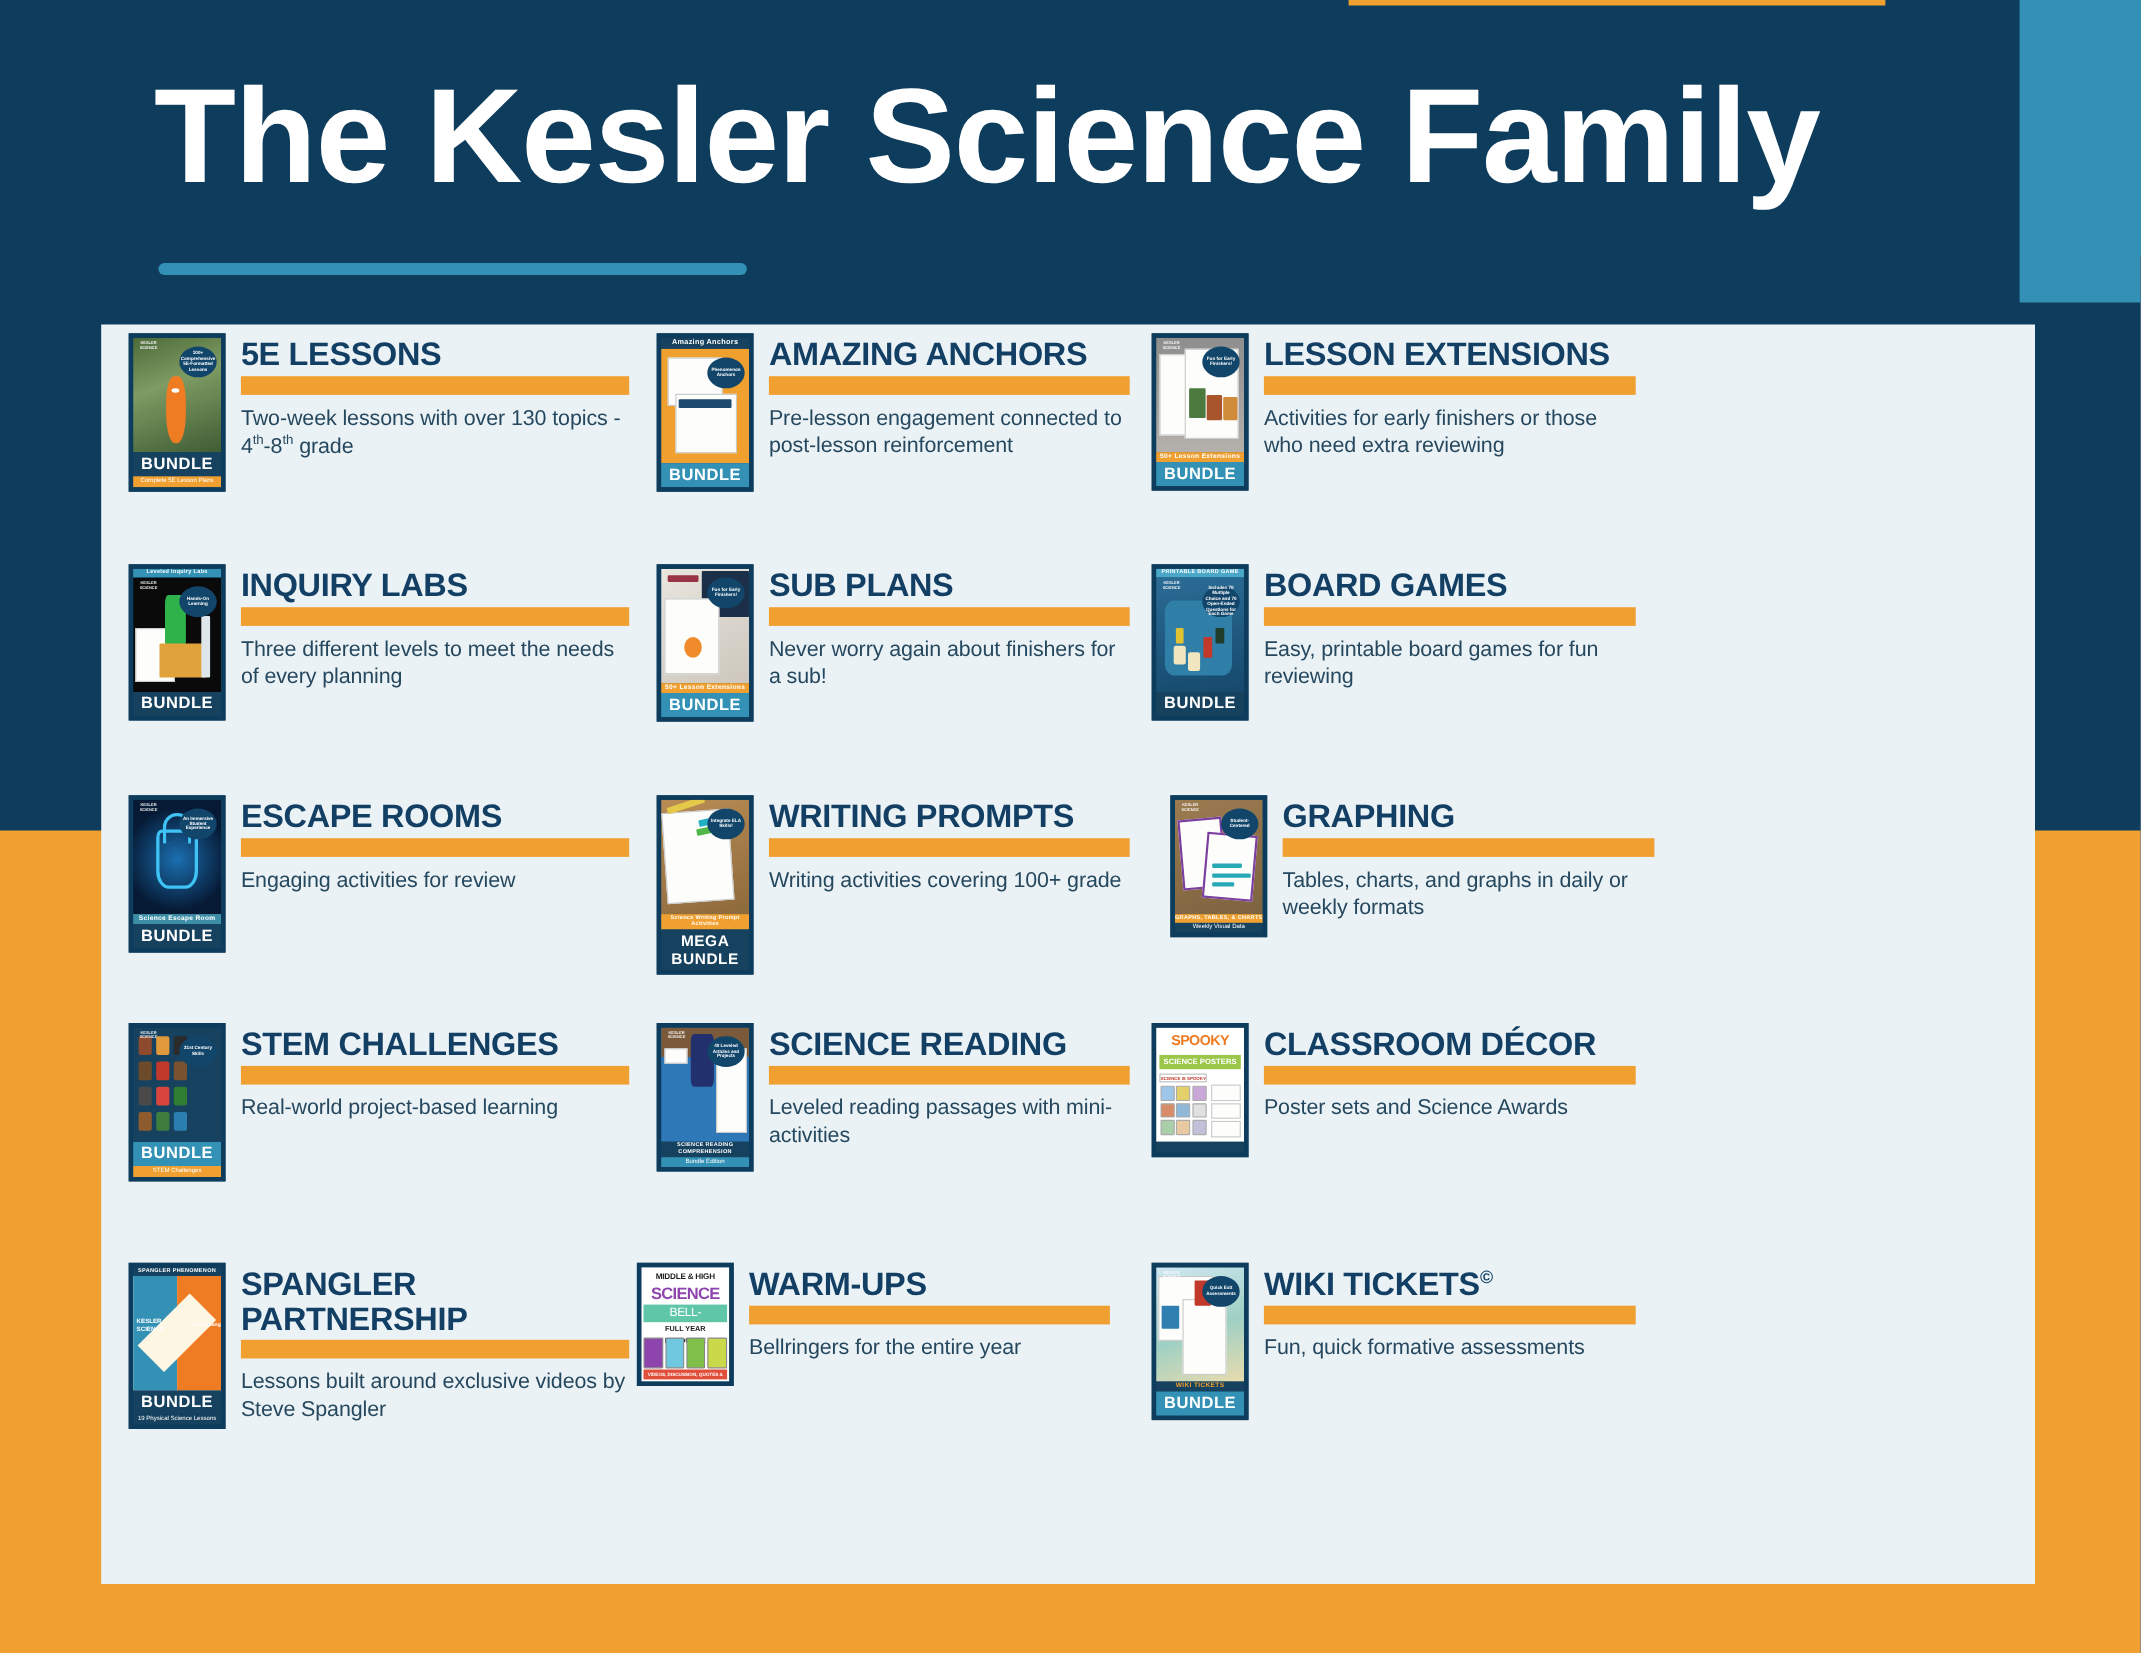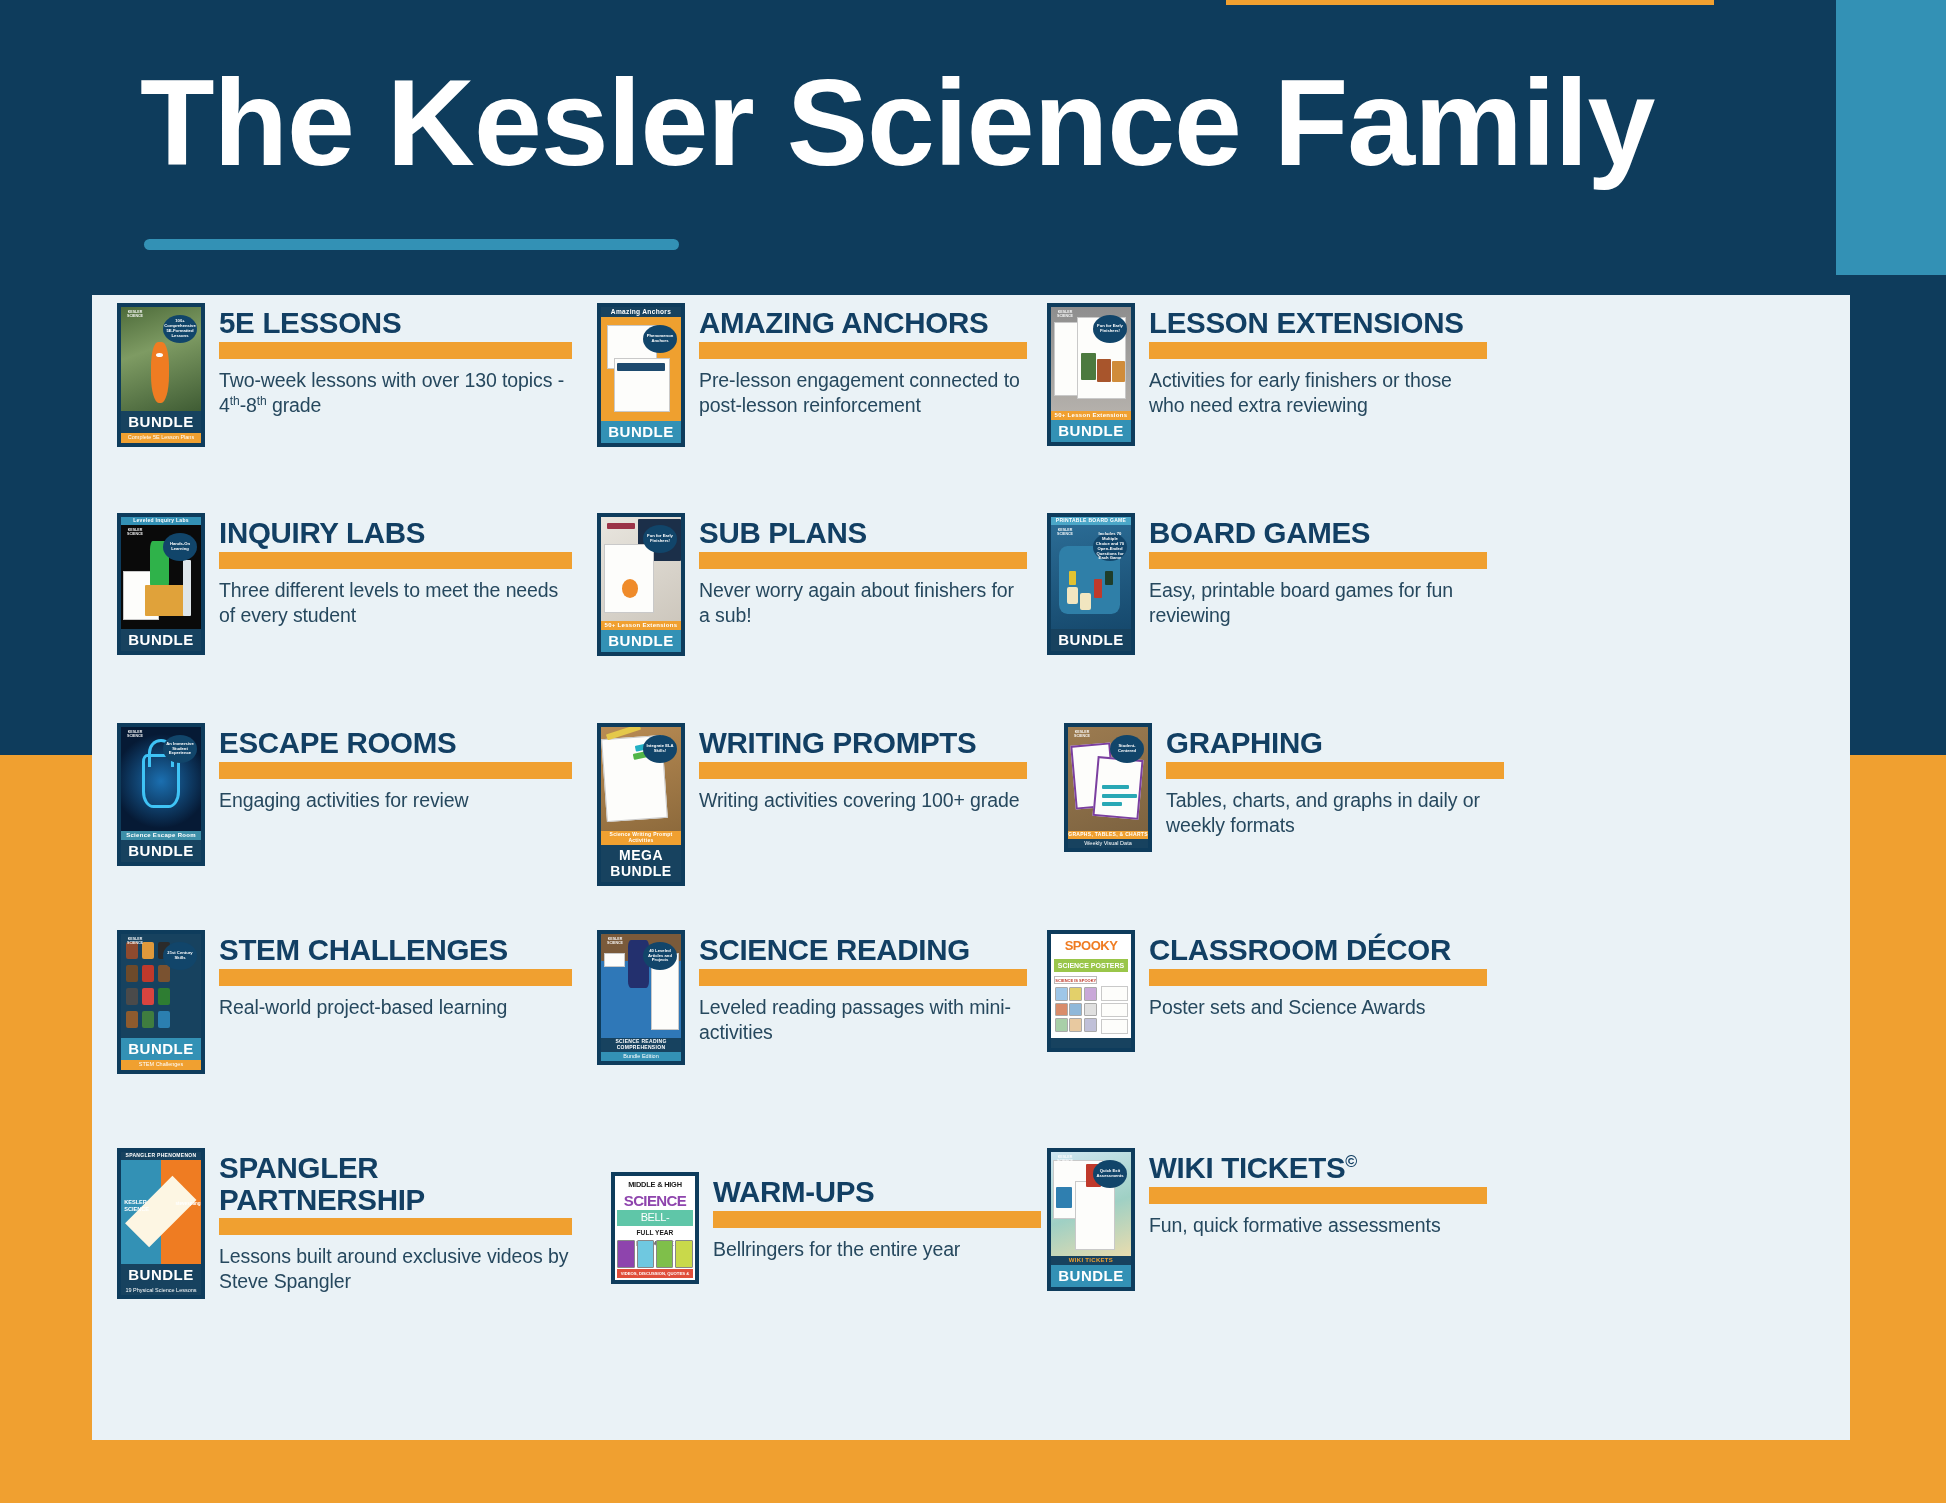--- a/index.html
+++ b/index.html
@@ -181,21 +181,21 @@
        <div class="chip" style="left:78%;top:34%;width:9%;height:54%;background:#dfe6ea"></div>
             <div class="badge">Hands-On Learning</div>
             <div class="ks-logo">KESLER<br>SCIENCE</div>
           </div>
             <div class="th-bundle" style="background:#17425f;font-size:15px">BUNDLE</div>
           </div>
      </div>
      <div class="ctext">
        <div class="ctitle">INQUIRY LABS</div>
        <div class="orange-bar"></div>
-       <div class="cdesc">Three different levels to meet the needs of every student</div>
+       <div class="cdesc">Three different levels to meet the needs of every planning</div>
      </div>
       </div>
       <div class="card" style="left: 505px; top: 218px; width: 430px;">
         <div class="thumb-wrap">
        <div class="thumb">
             <div class="th-img">
               <div class="grad" style="background:linear-gradient(150deg,#e9e6df,#cdc7bd)"></div>
               <div class="chip" style="left:46%;top:2%;width:54%;height:40%;background:#1b2f49"></div>
        <div class="pg" style="left:4%;top:26%;width:62%;height:66%"></div>
        <div class="chip" style="left:26%;top:60%;width:20%;height:18%;background:#ef8b2a;border-radius:50%"></div>
@@ -401,21 +401,21 @@
             <div class="th-bundle" style="background:#17425f;font-size:15px">BUNDLE</div>
             <div class="th-sub" style="background:#17425f;color:#fff">19 Physical Science Lessons</div>
           </div>
      </div>
      <div class="ctext">
        <div class="ctitle">SPANGLER PARTNERSHIP</div>
        <div class="orange-bar"></div>
        <div class="cdesc">Lessons built around exclusive videos by Steve Spangler</div>
      </div>
       </div>
-      <div class="card" style="left: 519px; top: 853px; width: 430px; margin-top: 24px;">
+      <div class="card" style="left: 487px; top: 853px; width: 430px;">
         <div class="thumb-wrap">
        <div class="thumb">
             <div class="th-img">
               <div class="grad" style="background:#fff"></div>
        <div style="position:absolute;left:3%;top:2%;width:94%;height:13%;color:#1a1a1a;font-weight:bold;font-size:7.4px;text-align:center;line-height:13px;letter-spacing:-.2px">MIDDLE &amp; HIGH</div>
        <div style="position:absolute;left:3%;top:15%;width:94%;height:17%;color:#8e44ad;font-weight:bold;font-size:15px;text-align:center;line-height:17px;letter-spacing:-.6px">SCIENCE</div>
        <div style="position:absolute;left:3%;top:33%;width:94%;height:15%;background:#5fc6a8;color:#fff;font-weight:normal;font-size:11px;text-align:center;line-height:15px;letter-spacing:-.4px">BELL-RINGERS</div>
        <div style="position:absolute;left:3%;top:49%;width:94%;height:11%;color:#1a1a1a;font-weight:bold;font-size:6.6px;text-align:center;line-height:11px">FULL YEAR RESOURCE</div>
        <div class="chip" style="left:3%;top:62%;width:22%;height:26%;background:#8e44ad;border:0.5px solid #888"></div>
               <div class="chip" style="left:27%;top:62%;width:22%;height:26%;background:#6fc8e0;border:0.5px solid #888"></div>

